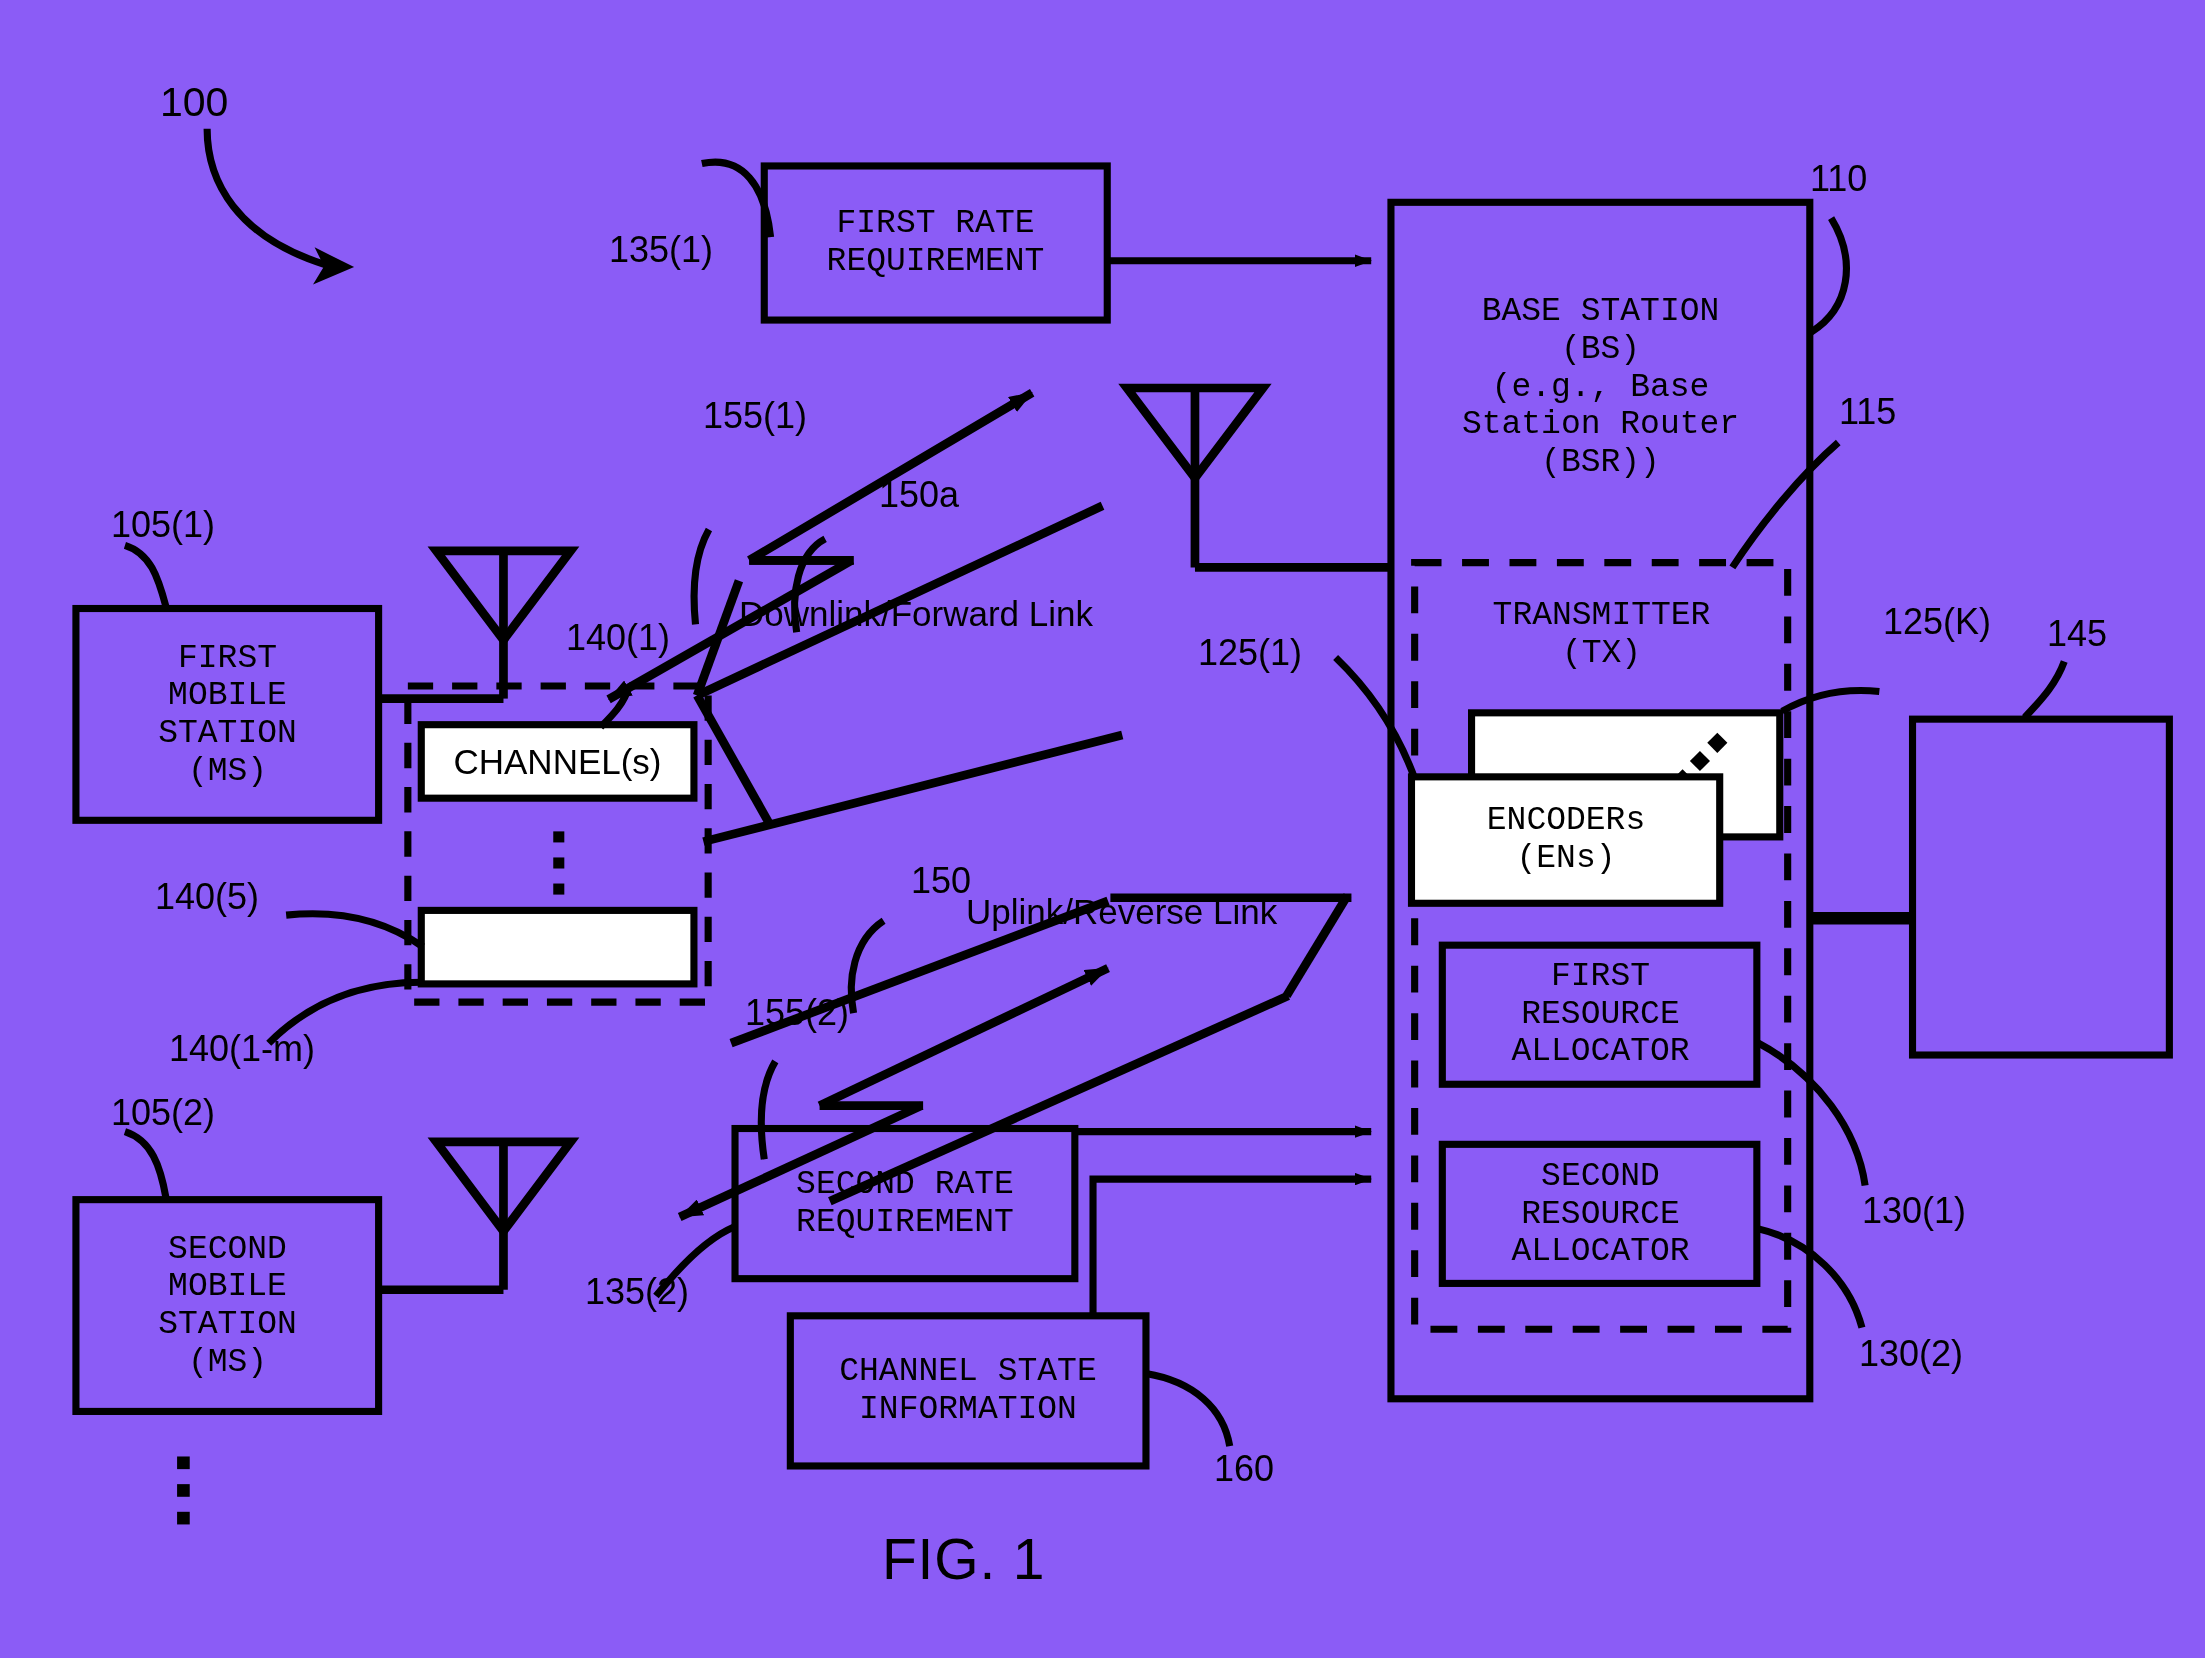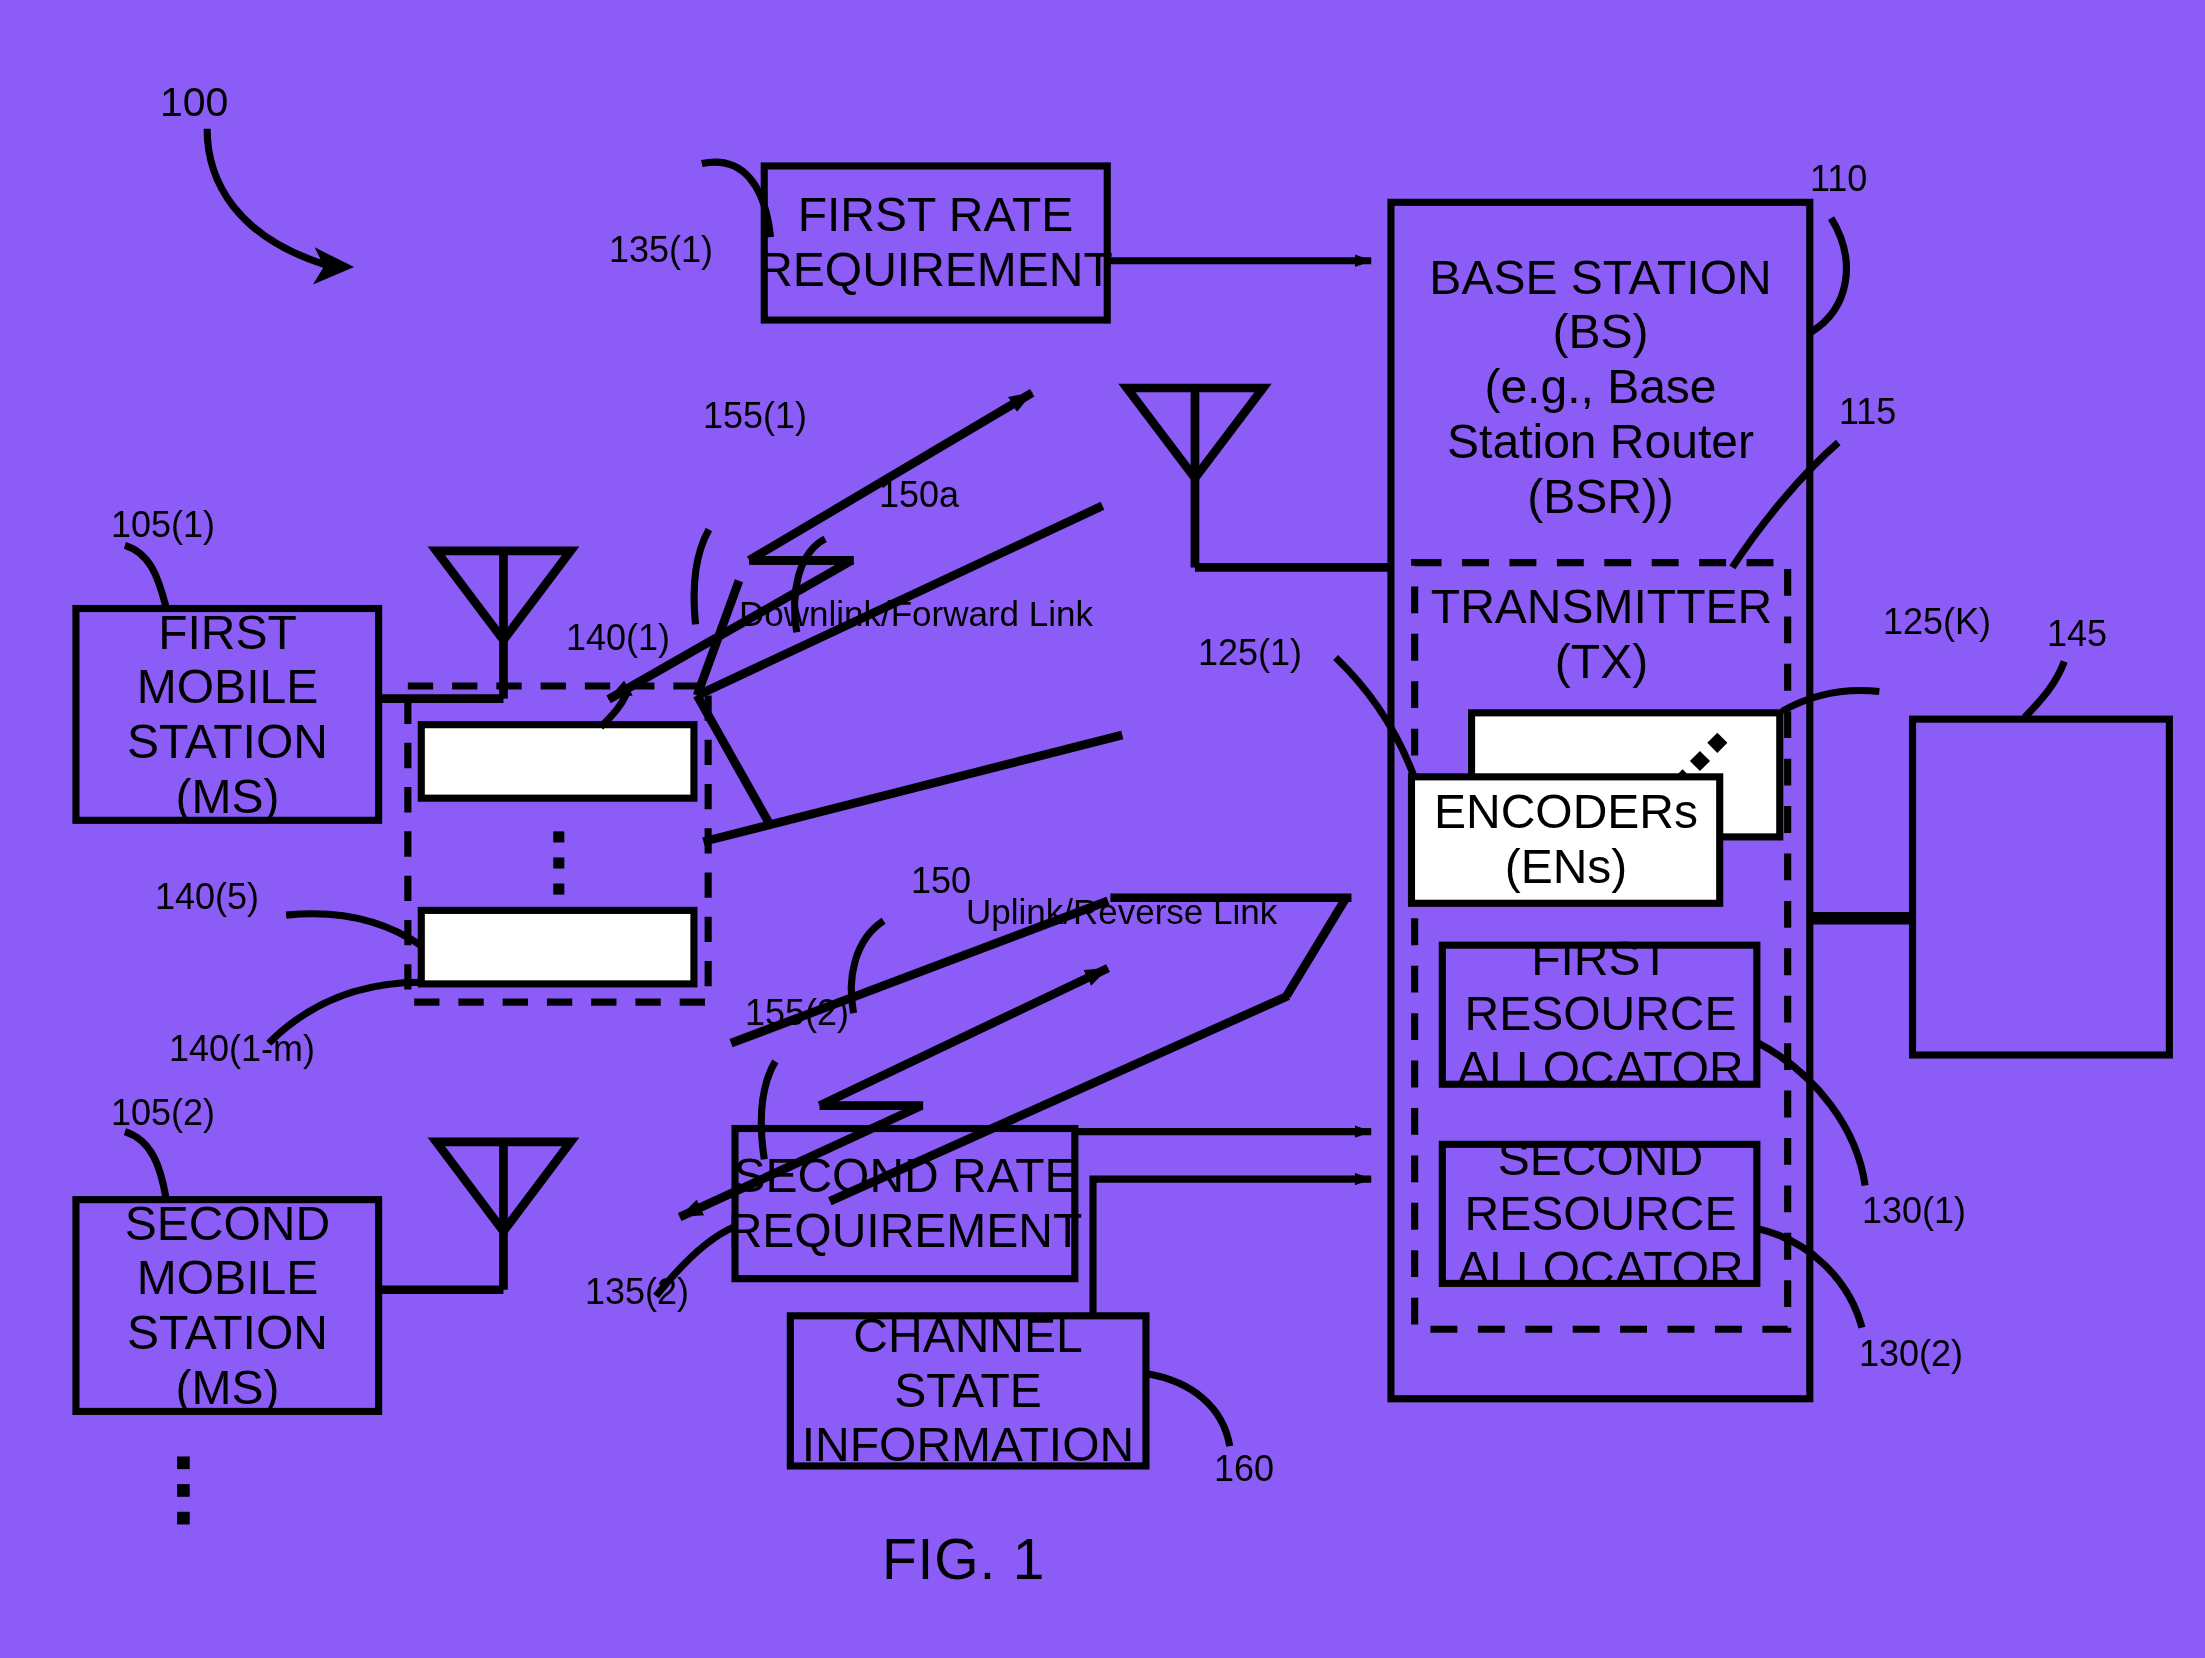--- a/index.html
+++ b/index.html
@@ -49,21 +49,21 @@
     white-space: nowrap;
   }
   .figcap {
     position: absolute;
     color: #000;
     font-family: "Liberation Sans", sans-serif;
     font-size: 57px;
     letter-spacing: 0.8px;
     white-space: nowrap;
   }
-  .big { font-size: 48px; }
+  .big { font-size: 33px; font-family: Liberation Mono, monospace; }
   .med { font-size: 35px; }
 </style>
 </head>
 <body>
 
 <div id="page">
 
   <svg class="layer" viewBox="0 0 2790 2098">
     <defs>
       <marker id="arrowSolid" markerWidth="22" markerHeight="16" refX="21" refY="8" orient="auto" markerUnits="userSpaceOnUse">
@@ -271,20 +271,21 @@
 STATION
 (MS)</div>
   <div class="ref" style="left:111px; top:504px;">105(1)</div>
 
   <div class="box-label big" style="left:76px; top:1200px; width:303px; height:212px;">SECOND
 MOBILE
 STATION
 (MS)</div>
   <div class="ref" style="left:111px; top:1092px;">105(2)</div>
 
+  <div class="box-label med" style="left:421px; top:725px; width:273px; height:74px;">CHANNEL(s)</div>
   <div class="ref" style="left:566px; top:617px;">140(1)</div>
 
   <div class="ref" style="left:155px; top:876px;">140(5)</div>
   <div class="ref" style="left:169px; top:1028px;">140(1-m)</div>
 
   <div class="linklabel" style="left:739px; top:594px;">Downlink/Forward Link</div>
   <div class="ref" style="left:879px; top:474px;">150a</div>
 
   <div class="linklabel" style="left:966px; top:892px;">Uplink/Reverse Link</div>
   <div class="ref" style="left:911px; top:860px;">150</div>

